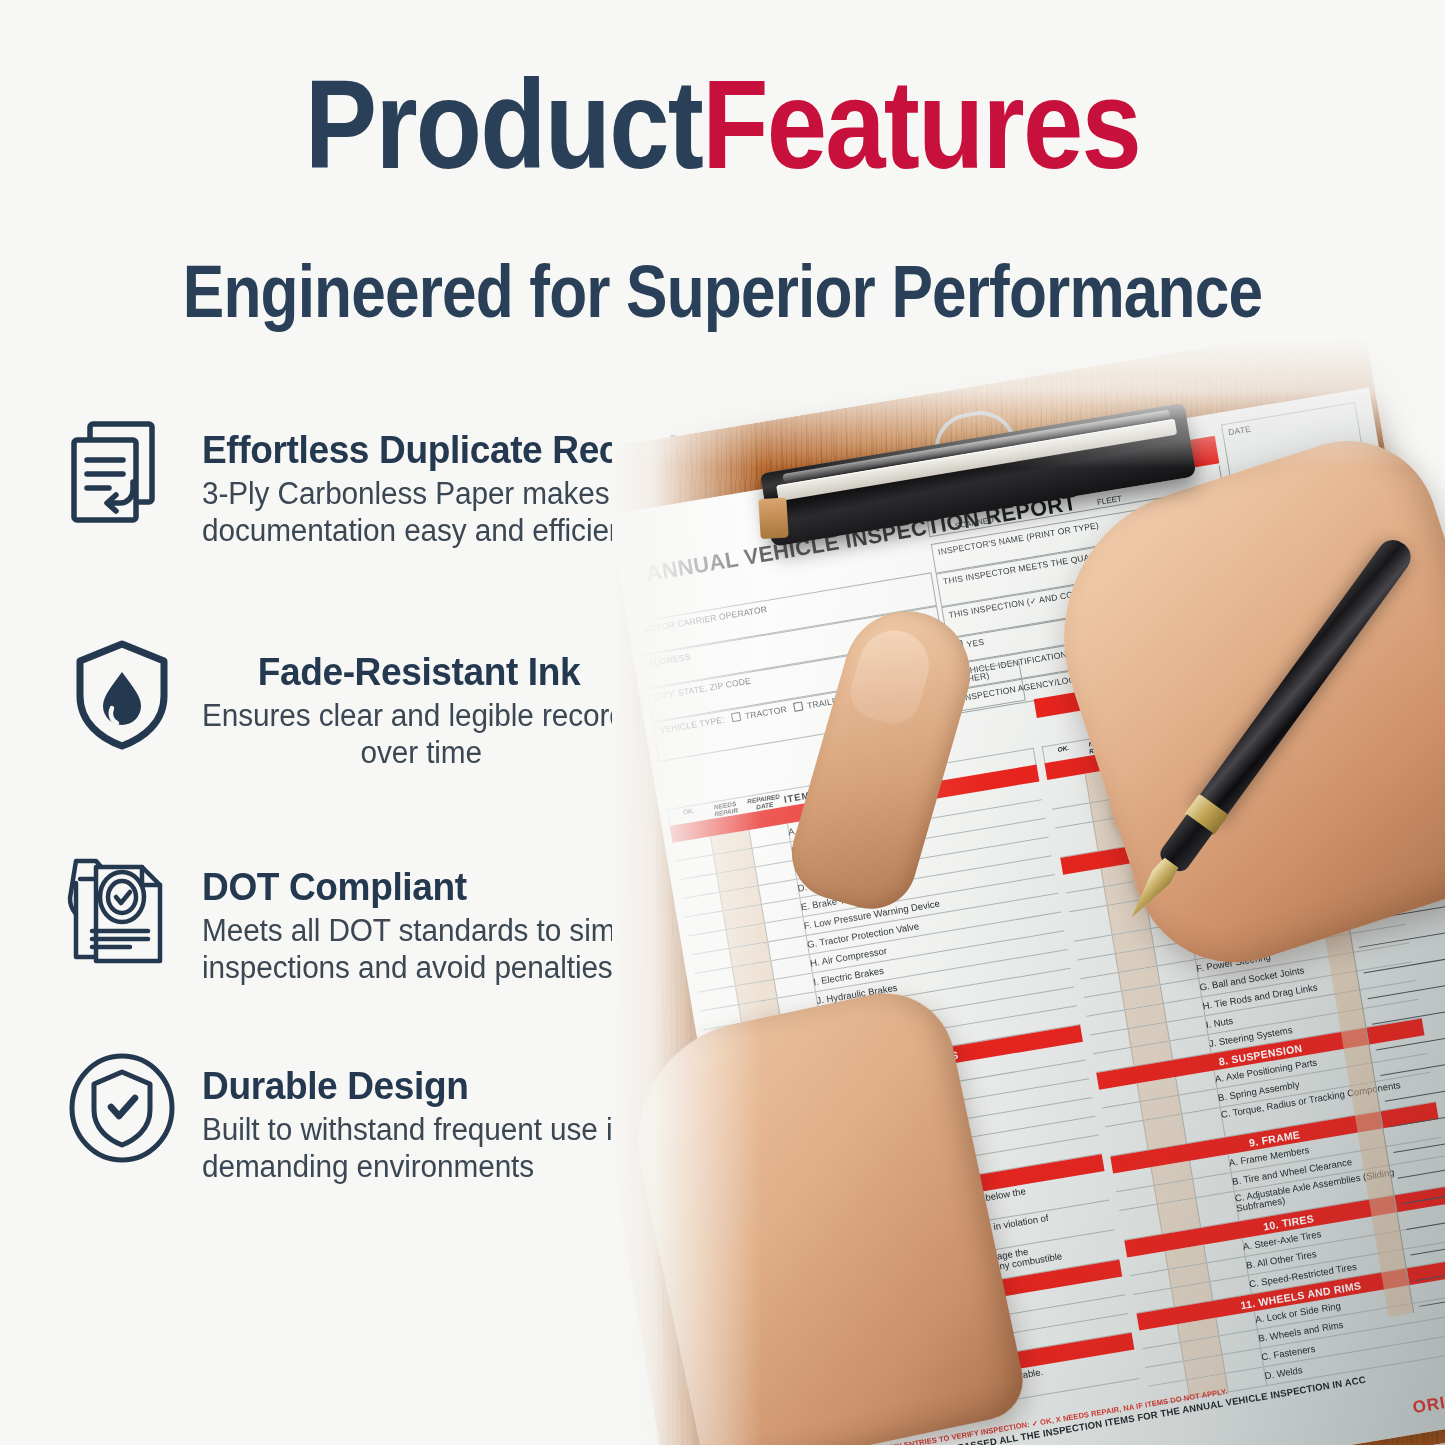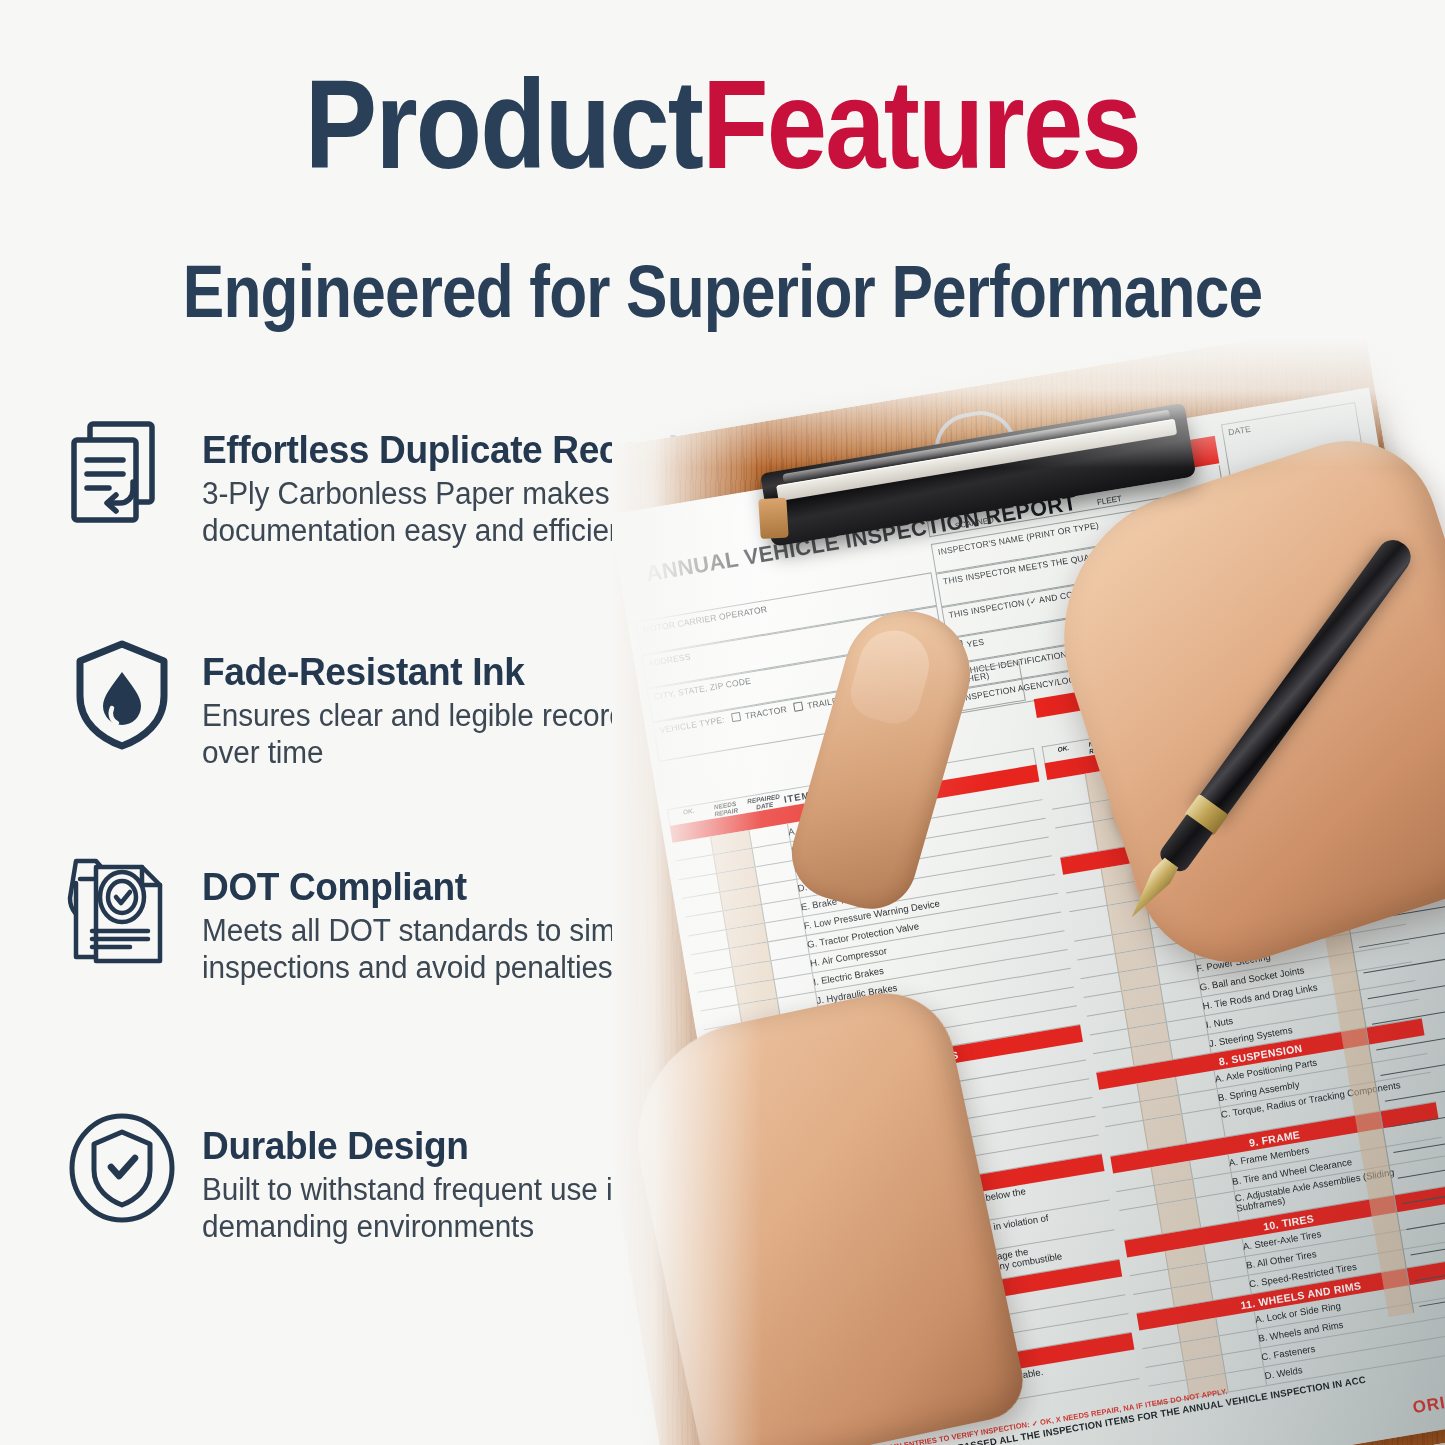--- a/index.html
+++ b/index.html
@@ -36,23 +36,23 @@
     letter-spacing:-1px;
     color:#2a4059;
     transform:scaleX(.84);
     white-space:nowrap;
   }
 
   
   .features{position:absolute;left:58px;top:408px;width:700px;}
   .feature{position:absolute;display:flex;align-items:flex-start;}
   .f0{top:0px;}
-  .f1{top:222px;}
+  .f1{top:222px;text-align:center;}
   .f2{top:437px;}
-  .f3{top:696px;}
+  .f3{top:636px;}
 
   .f-icon{
     width:128px;height:128px;flex:0 0 128px;
     display:flex;align-items:center;justify-content:center;
     margin-right:16px;
   }
   .f-icon svg{display:block;}
   .f-text{padding-top:20px;}
   .f-title{
     font-weight:bold;

